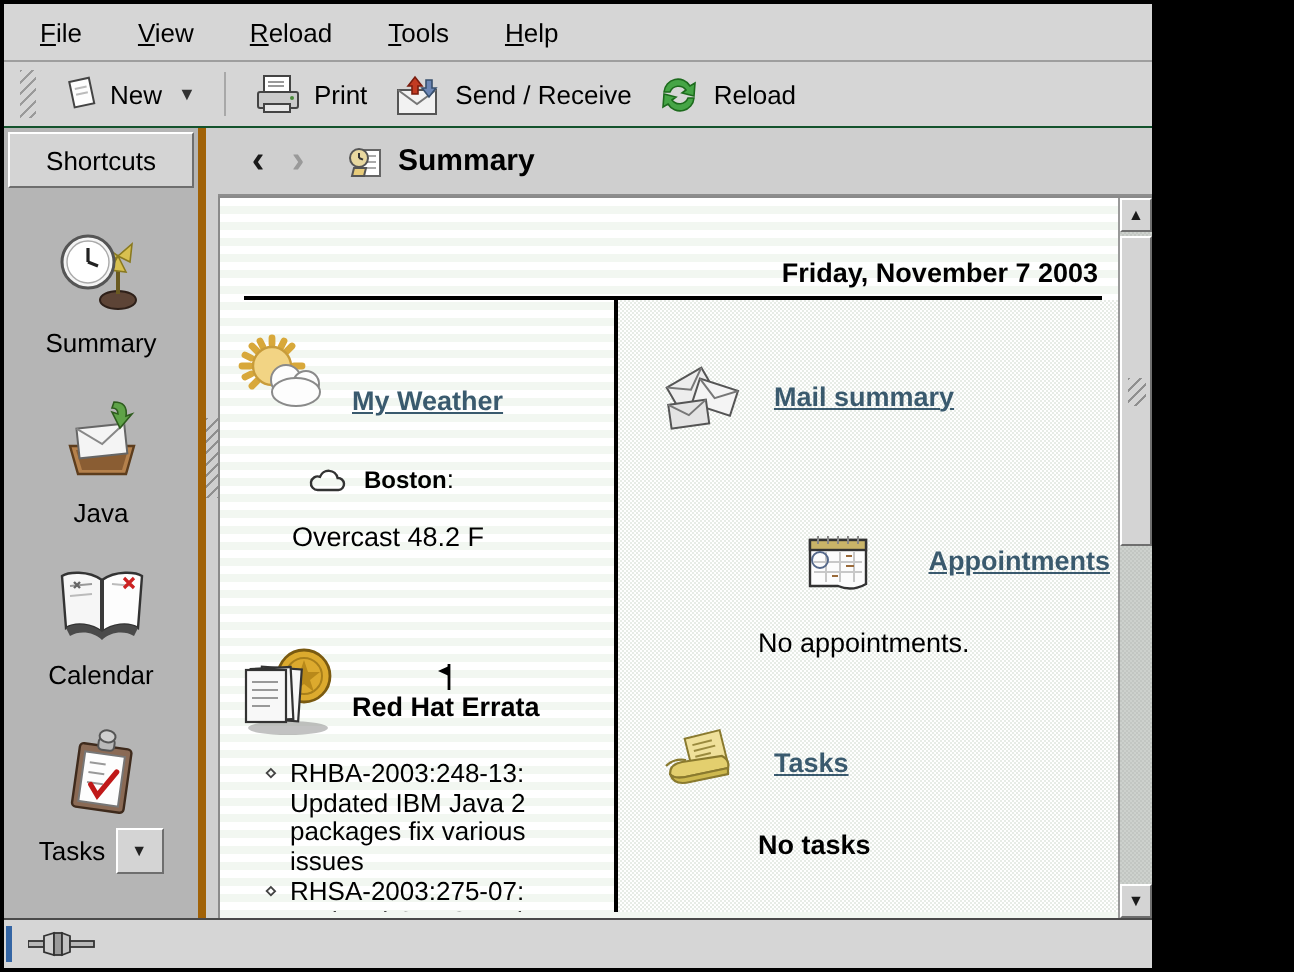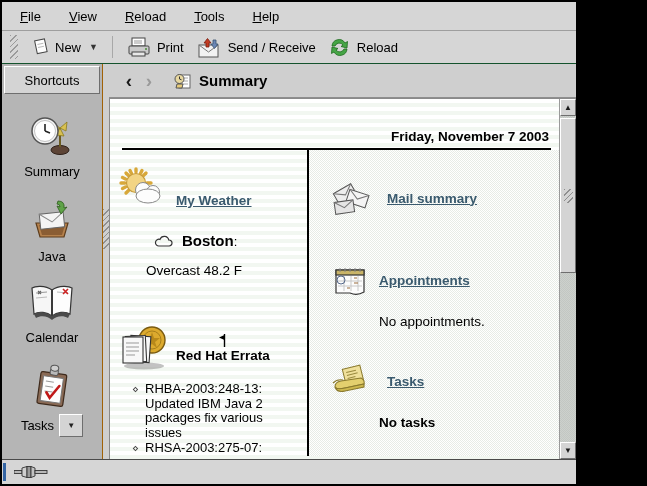--- a/index.html
+++ b/index.html
@@ -36,21 +36,21 @@
   .tb-label { font-size:13px; }
   .tb-chevron { font-size:9px; color:#333; margin-left:2px; }
   .tb-sep { width:1px; height:22px; background:#a8a8a8; margin:0 8px; }
   .icon { display:inline-block; line-height:0; }
 
   
   .body-row { flex:1; display:flex; min-height:0; }
 
   
   .sidebar {
-    width:101px; background:#b5b5b5; border-right:1px solid #a16207;
+    width:101px; background:#b5b5b5; border-right:4px solid #a16207;
     display:flex; flex-direction:column; flex:none;
   }
   .shortcuts-btn {
     height:28px; margin:2px; background:#d4d4d4; font-size:13px;
     border-top:1px solid #fff; border-left:1px solid #fff;
     border-right:1px solid #6e6e6e; border-bottom:1px solid #6e6e6e;
     display:flex; align-items:center; justify-content:center;
   }
   .sc-item { display:flex; flex-direction:column; align-items:center; margin-top:18px; }
   .sc-item .lbl { margin-top:6px; font-size:13px; }
@@ -102,31 +102,31 @@
       linear-gradient(45deg,#e7ece6 25%,transparent 25%,transparent 75%,#e7ece6 75%),
       linear-gradient(45deg,#e7ece6 25%,transparent 25%,transparent 75%,#e7ece6 75%);
     background-size:2px 2px; background-position:0 0,1px 1px;
   }
   .section-link {
     color:#3a5a6e; font-weight:bold; text-decoration:underline; font-size:13.5px;
   }
   .row { display:flex; align-items:center; }
   .weather-row { gap:10px;align-items:flex-end; }
   .boston-row { margin:24px 0 0 36px; gap:8px; }
-  .boston { font-weight:bold; font-size:15px; }
+  .boston { font-weight:bold; font-size:12px; }
   .overcast { margin:14px 0 0 28px; font-size:13.5px; }
   .errata-row { margin-top:46px; gap:4px; align-items:center; }
   .errata-title { font-weight:bold; font-size:13.5px; display:flex; align-items:center; gap:1px;flex-direction:column; }
   .errata-list { list-style:none; margin:10px 0 0 14px; }
   .errata-list li {
     position:relative; padding-left:13px; font-size:13px; line-height:14.5px; margin-bottom:1px;
   }
   .errata-list .bullet { position:absolute; left:0; top:0; font-size:11px; color:#444; }
   .rc-row1 { gap:14px; margin-top:2px; }
-  .rc-row2 { gap:10px; margin-top:46px; }
+  .rc-row2 { gap:26px; margin-top:46px;justify-content:flex-end; }
   .rc-row3 { gap:14px; margin-top:34px; }
   .empty-note { margin:16px 0 0 48px; font-size:13.5px; }
   .empty-bold { font-weight:bold; }
 
   
   .scrollbar {
     width:17px; flex:none; background:#cdd1cd; border-left:1px solid #9a9a9a;
     background-image:
       linear-gradient(45deg,#c2c6c2 25%,transparent 25%,transparent 75%,#c2c6c2 75%),
       linear-gradient(45deg,#c2c6c2 25%,transparent 25%,transparent 75%,#c2c6c2 75%);

